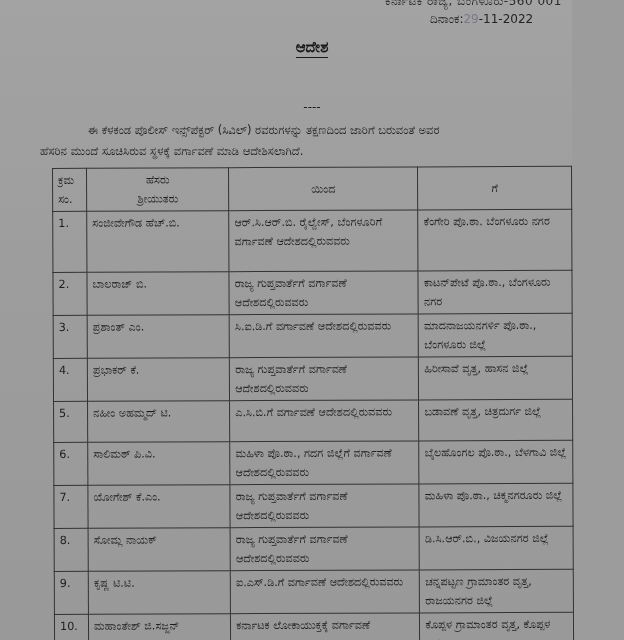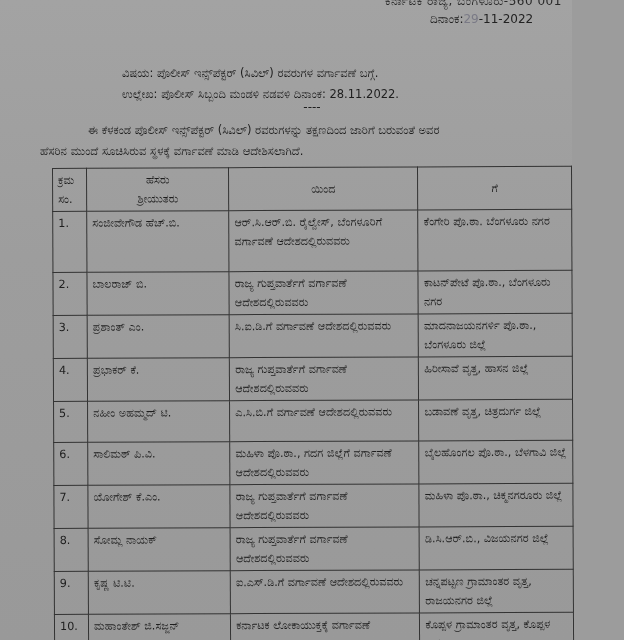--- a/index.html
+++ b/index.html
@@ -58,22 +58,21 @@
 </style>
 </head>
 <body>
 
 <div class="page">
   <div class="addr">ಕರ್ನಾಟಕ ರಾಜ್ಯ, ಬೆಂಗಳೂರು-560 001</div>
   <div class="date">
     <span>ದಿನಾಂಕ:</span><span class="stamp">29</span><span>-11-2022</span>
   </div>
 
-  <div class="subject">ವಿಷಯ: ಪೊಲೀಸ್ ಇನ್ಸ್‌ಪೆಕ್ಟರ್ (ಸಿವಿಲ್) ರವರುಗಳ ವರ್ಗಾವಣೆ ಬಗ್ಗೆ.</div>
-  <div class="reference">ಉಲ್ಲೇಖ: ಪೊಲೀಸ್ ಸಿಬ್ಬಂದಿ ಮಂಡಳಿ ನಡವಳಿ ದಿನಾಂಕ: 28.11.2022.</div>
+  <div class="title"><span>ಆದೇಶ</span></div>
   <div class="dashes">----</div>
 
   <div class="para">
     <div class="indent">ಈ ಕೆಳಕಂಡ ಪೊಲೀಸ್ ಇನ್ಸ್‌ಪೆಕ್ಟರ್ (ಸಿವಿಲ್) ರವರುಗಳನ್ನು ತಕ್ಷಣದಿಂದ ಜಾರಿಗೆ ಬರುವಂತೆ ಅವರ</div>
     <div>ಹೆಸರಿನ ಮುಂದೆ ಸೂಚಿಸಿರುವ ಸ್ಥಳಕ್ಕೆ ವರ್ಗಾವಣೆ ಮಾಡಿ ಆದೇಶಿಸಲಾಗಿದೆ.</div>
   </div>
 
   <table>
     <thead>
       <tr>

